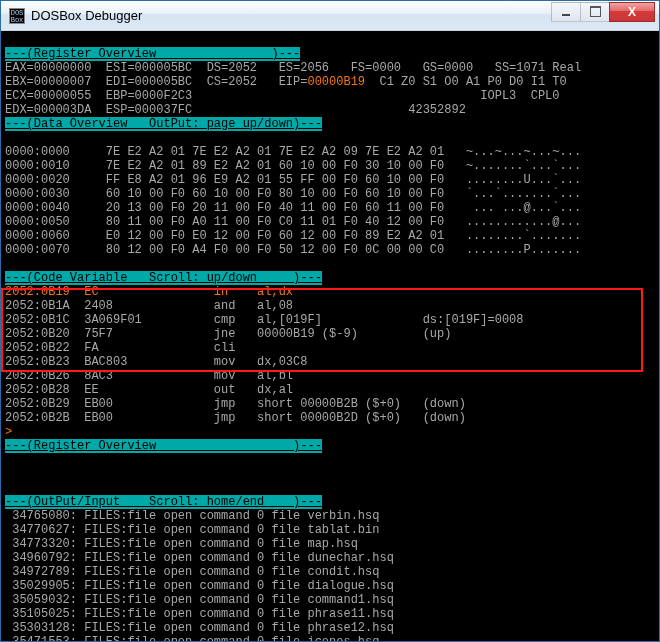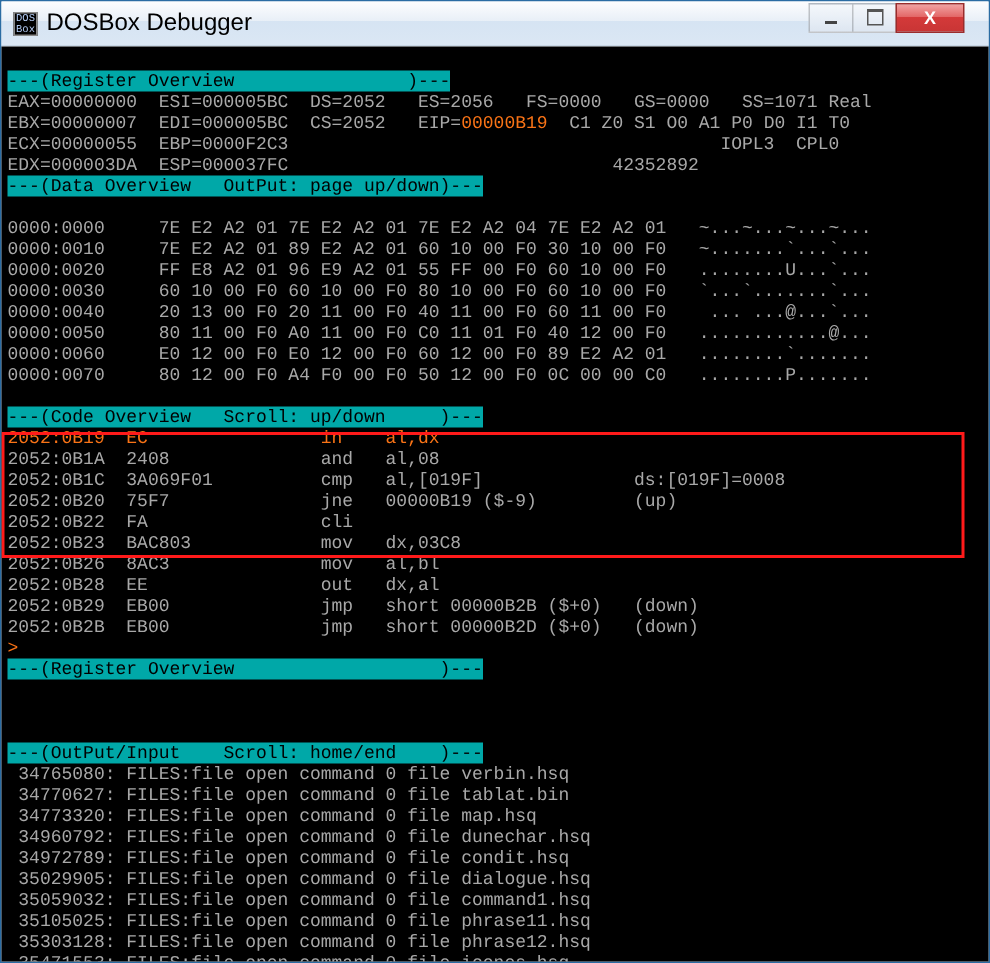--- a/index.html
+++ b/index.html
@@ -18,35 +18,35 @@
   background:#fff;
   border:1px solid #2b6ca3;
   display:flex;
   flex-direction:column;
 }
 .titlebar {
   height:30px;
   background:linear-gradient(to bottom,#fdfdfe 0%,#e8eff7 45%,#d6e4f3 46%,#dbe7f4 100%);
   display:flex;
   align-items:center;
-  padding:0 16px 0 8px;
+  padding:0 4px 0 8px;
   border-bottom:1px solid #c7d6e5;
 }
 .titlebar .appicon {
   width:16px;height:16px;
   background:#000;
   border:1px solid #888;
   margin-right:6px;
   font-size:7px;
   color:#b0c8f0;
   line-height:7px;
   text-align:center;
   padding-top:1px;
 }
-.titlebar .title { color:#000; font-family:'Segoe UI',sans-serif; font-size:16px; flex:1; }
+.titlebar .title { color:#000; font-family:'Segoe UI',sans-serif; font-size:13px; flex:1; }
 .winbtns { display:flex; height:20px; margin-top:-8px; }
 .winbtn {
   width:30px; height:20px;
   border:1px solid rgba(0,0,0,0.2);
   margin-left:-1px;
   display:flex;align-items:center;justify-content:center;
   font-family:sans-serif;
   font-size:10px;
   background:linear-gradient(to bottom,#f4f7fb,#dde6f1);
   color:#444;
@@ -61,21 +61,21 @@
 }
 .term {
   flex:1;
   background:#000;
   color:#a8a8a8;
   padding:2px 4px;
   white-space:pre;
   overflow:hidden;
   letter-spacing:0;
 }
-.hdr { background:#00a8a8; color:#000; }
+.hdr { background:#00a8a8; color:#000;text-decoration:underline; }
 .hl  { color:#f97316; }
 .highlight-box{
   position:absolute;
   border:2px solid #ff1a1a;
   pointer-events:none;
 }
 </style>
 </head>
 <body>
 
@@ -91,30 +91,30 @@
   </div>
 
   <div class="term" style="position:relative;">
 <span class="hdr">---(Register Overview                )---</span>
 <span>EAX=00000000  ESI=000005BC  DS=2052   ES=2056   FS=0000   GS=0000   SS=1071 Real</span>
 <span>EBX=00000007  EDI=000005BC  CS=2052   EIP=</span><span class="hl">00000B19</span><span>  C1 Z0 S1 O0 A1 P0 D0 I1 T0</span>
 <span>ECX=00000055  EBP=0000F2C3                                        IOPL3  CPL0</span>
 <span>EDX=000003DA  ESP=000037FC                              42352892</span>
 <span class="hdr">---(Data Overview   OutPut: page up/down)---</span>
 
-<span>0000:0000     7E E2 A2 01 7E E2 A2 01 7E E2 A2 04 7E E2 A2 01   ~...~...~...~...</span>
+<span>0000:0000     7E E2 A2 01 7E E2 A2 01 7E E2 A2 09 7E E2 A2 01   ~...~...~...~...</span>
 <span>0000:0010     7E E2 A2 01 89 E2 A2 01 60 10 00 F0 30 10 00 F0   ~.......`...`...</span>
 <span>0000:0020     FF E8 A2 01 96 E9 A2 01 55 FF 00 F0 60 10 00 F0   ........U...`...</span>
 <span>0000:0030     60 10 00 F0 60 10 00 F0 80 10 00 F0 60 10 00 F0   `...`.......`...</span>
 <span>0000:0040     20 13 00 F0 20 11 00 F0 40 11 00 F0 60 11 00 F0    ... ...@...`...</span>
 <span>0000:0050     80 11 00 F0 A0 11 00 F0 C0 11 01 F0 40 12 00 F0   ............@...</span>
 <span>0000:0060     E0 12 00 F0 E0 12 00 F0 60 12 00 F0 89 E2 A2 01   ........`.......</span>
 <span>0000:0070     80 12 00 F0 A4 F0 00 F0 50 12 00 F0 0C 00 00 C0   ........P.......</span>
 
-<span class="hdr">---(Code Overview   Scroll: up/down     )---</span>
+<span class="hdr">---(Code Variable   Scroll: up/down     )---</span>
 <span id="code-block"><span class="hl">2052:0B19  EC                in    al,dx                  </span>
 2052:0B1A  2408              and   al,08                  
 2052:0B1C  3A069F01          cmp   al,[019F]              ds:[019F]=0008
 2052:0B20  75F7              jne   00000B19 ($-9)         (up)
 2052:0B22  FA                cli                          
 2052:0B23  BAC803            mov   dx,03C8                
 2052:0B26  8AC3              mov   al,bl                  
 2052:0B28  EE                out   dx,al                  
 2052:0B29  EB00              jmp   short 00000B2B ($+0)   (down)
 2052:0B2B  EB00              jmp   short 00000B2D ($+0)   (down)

